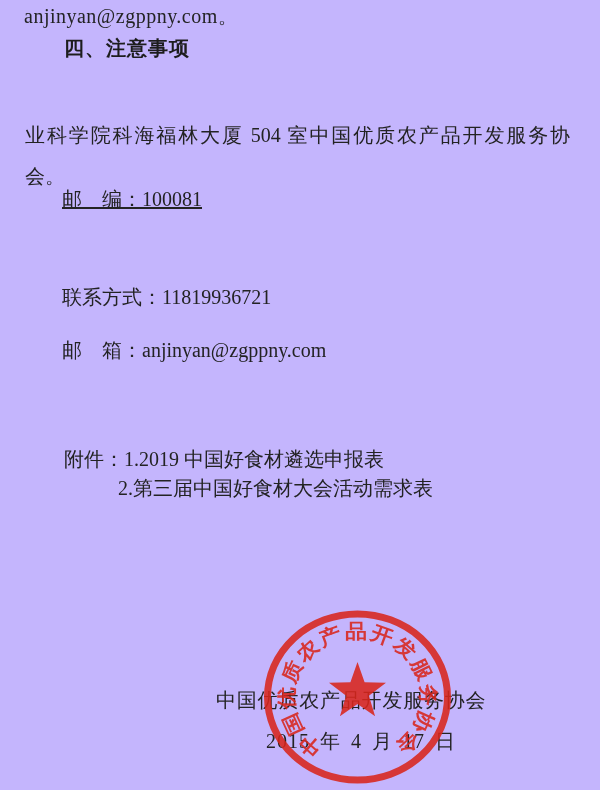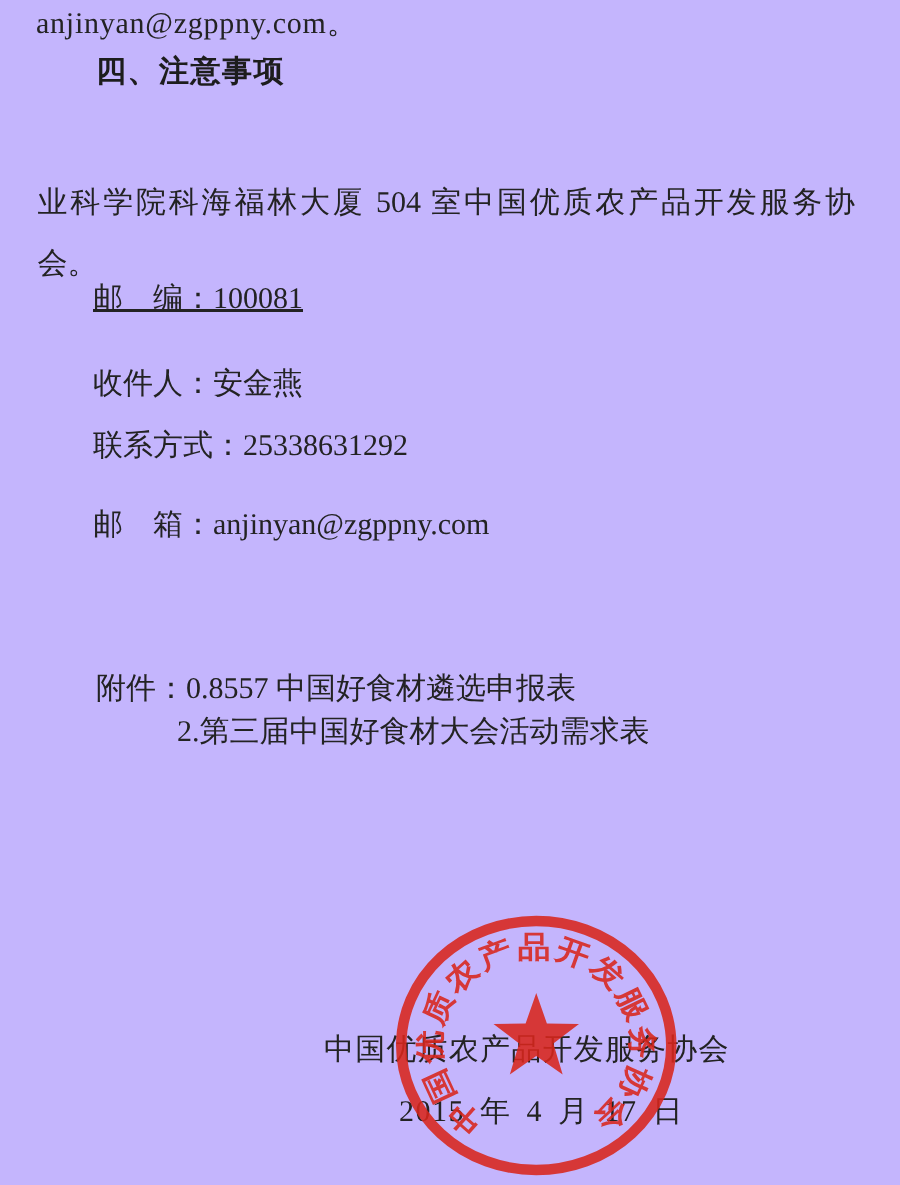--- a/index.html
+++ b/index.html
@@ -39,25 +39,24 @@
 <div class="page">
 
   <div class="line carryover">anjinyan@zgppny.com。</div>
 
   <div class="line heading">四、注意事项</div>
 
   <div class="line para p2">业科学院科海福林大厦 504 室中国优质农产品开发服务协</div>
   <div class="line para p3">会。</div>
 
   <div class="line c1">邮　编：100081</div>
-  <div class="line c2">收件人：安金燕</div>
-  <div class="line c3">联系方式：25338631292</div>
+  <div class="line c3">联系方式：11819936721</div>
   <div class="line c4">邮　箱：anjinyan@zgppny.com</div>
 
-  <div class="line a1">附件：0.8557 中国好食材遴选申报表</div>
+  <div class="line a1">附件：1.2019 中国好食材遴选申报表</div>
   <div class="line a2">2.第三届中国好食材大会活动需求表</div>
 
   <div class="line org">中国优质农产品开发服务协会</div>
   <div class="line date">2015 年 4 月 17 日</div>
 
   <div class="seal">
     <svg viewBox="0 0 195 181" xmlns="http://www.w3.org/2000/svg">
       <ellipse cx="97.5" cy="90" rx="90" ry="83" fill="none" stroke="#d9261c" stroke-width="7"></ellipse>
       <polygon points="97.5,55 104.6,75.3 126,75.7 108.9,88.7 115.1,109.3 97.5,97 79.9,109.3 86.1,88.7 69,75.7 90.4,75.3" fill="#d9261c"></polygon>
       <path id="seal-arc" d="M 62.6 139.5 A 64 59 0 1 1 132.4 139.5" fill="none"></path>

